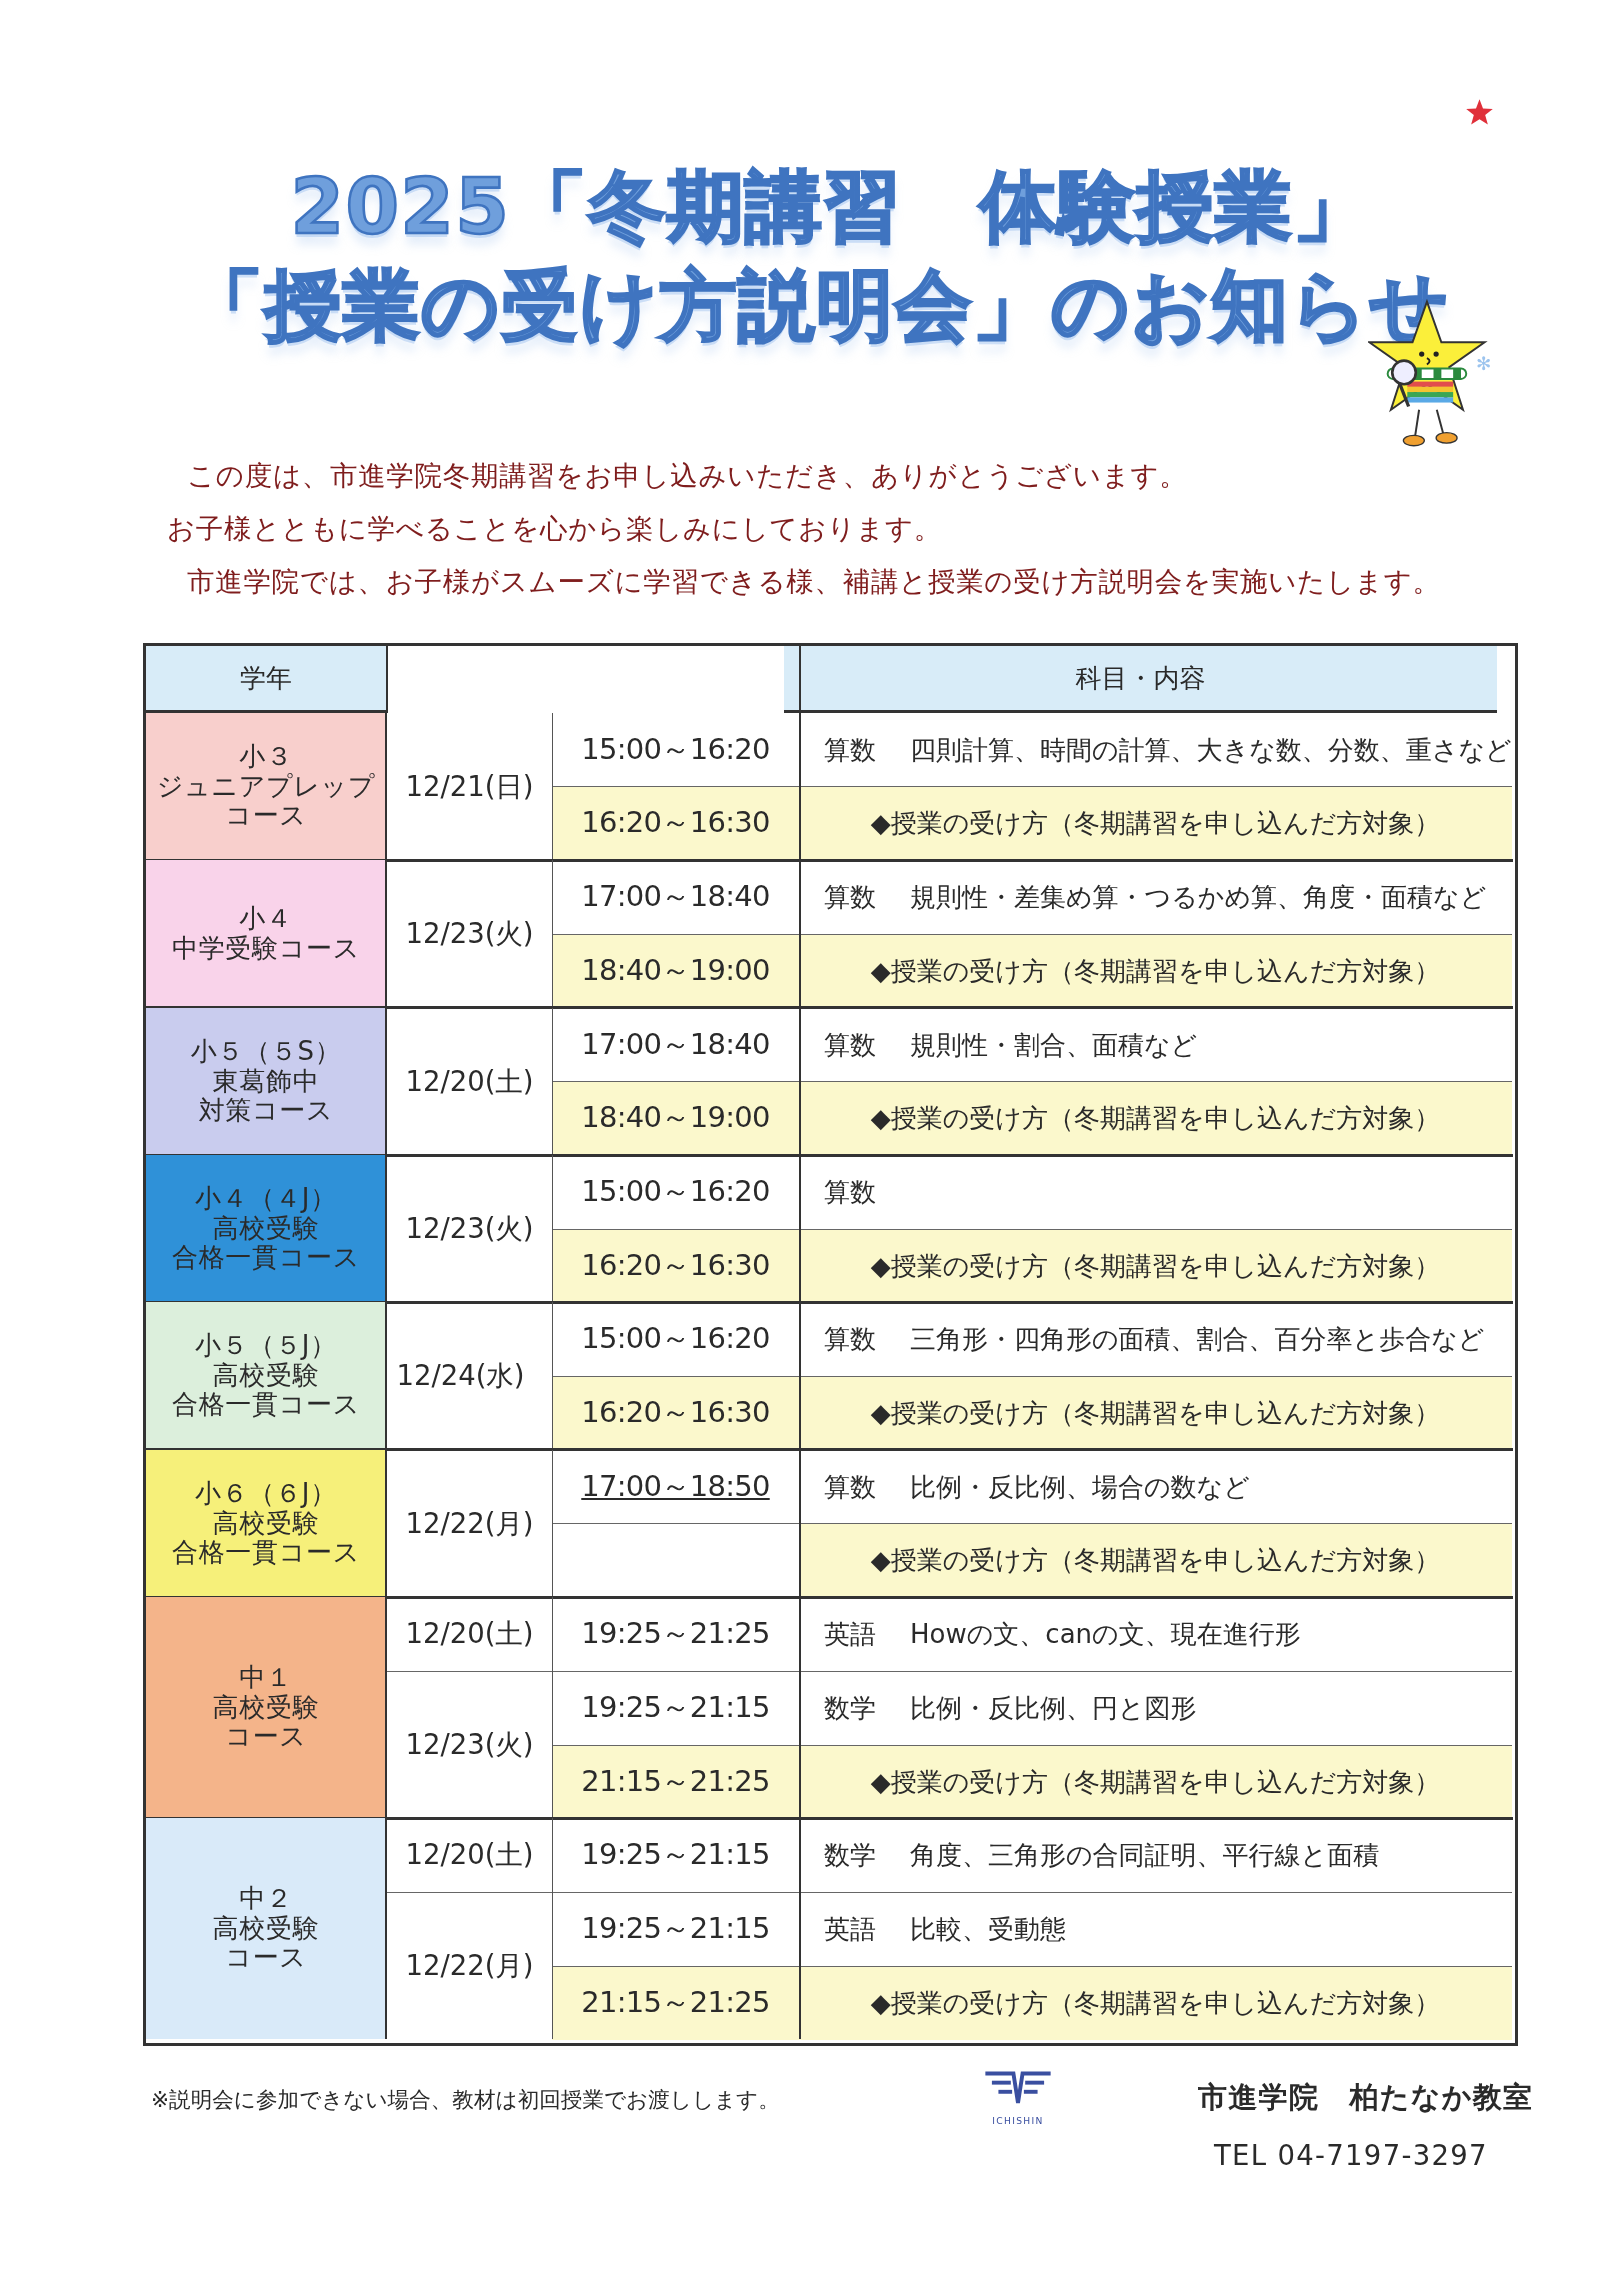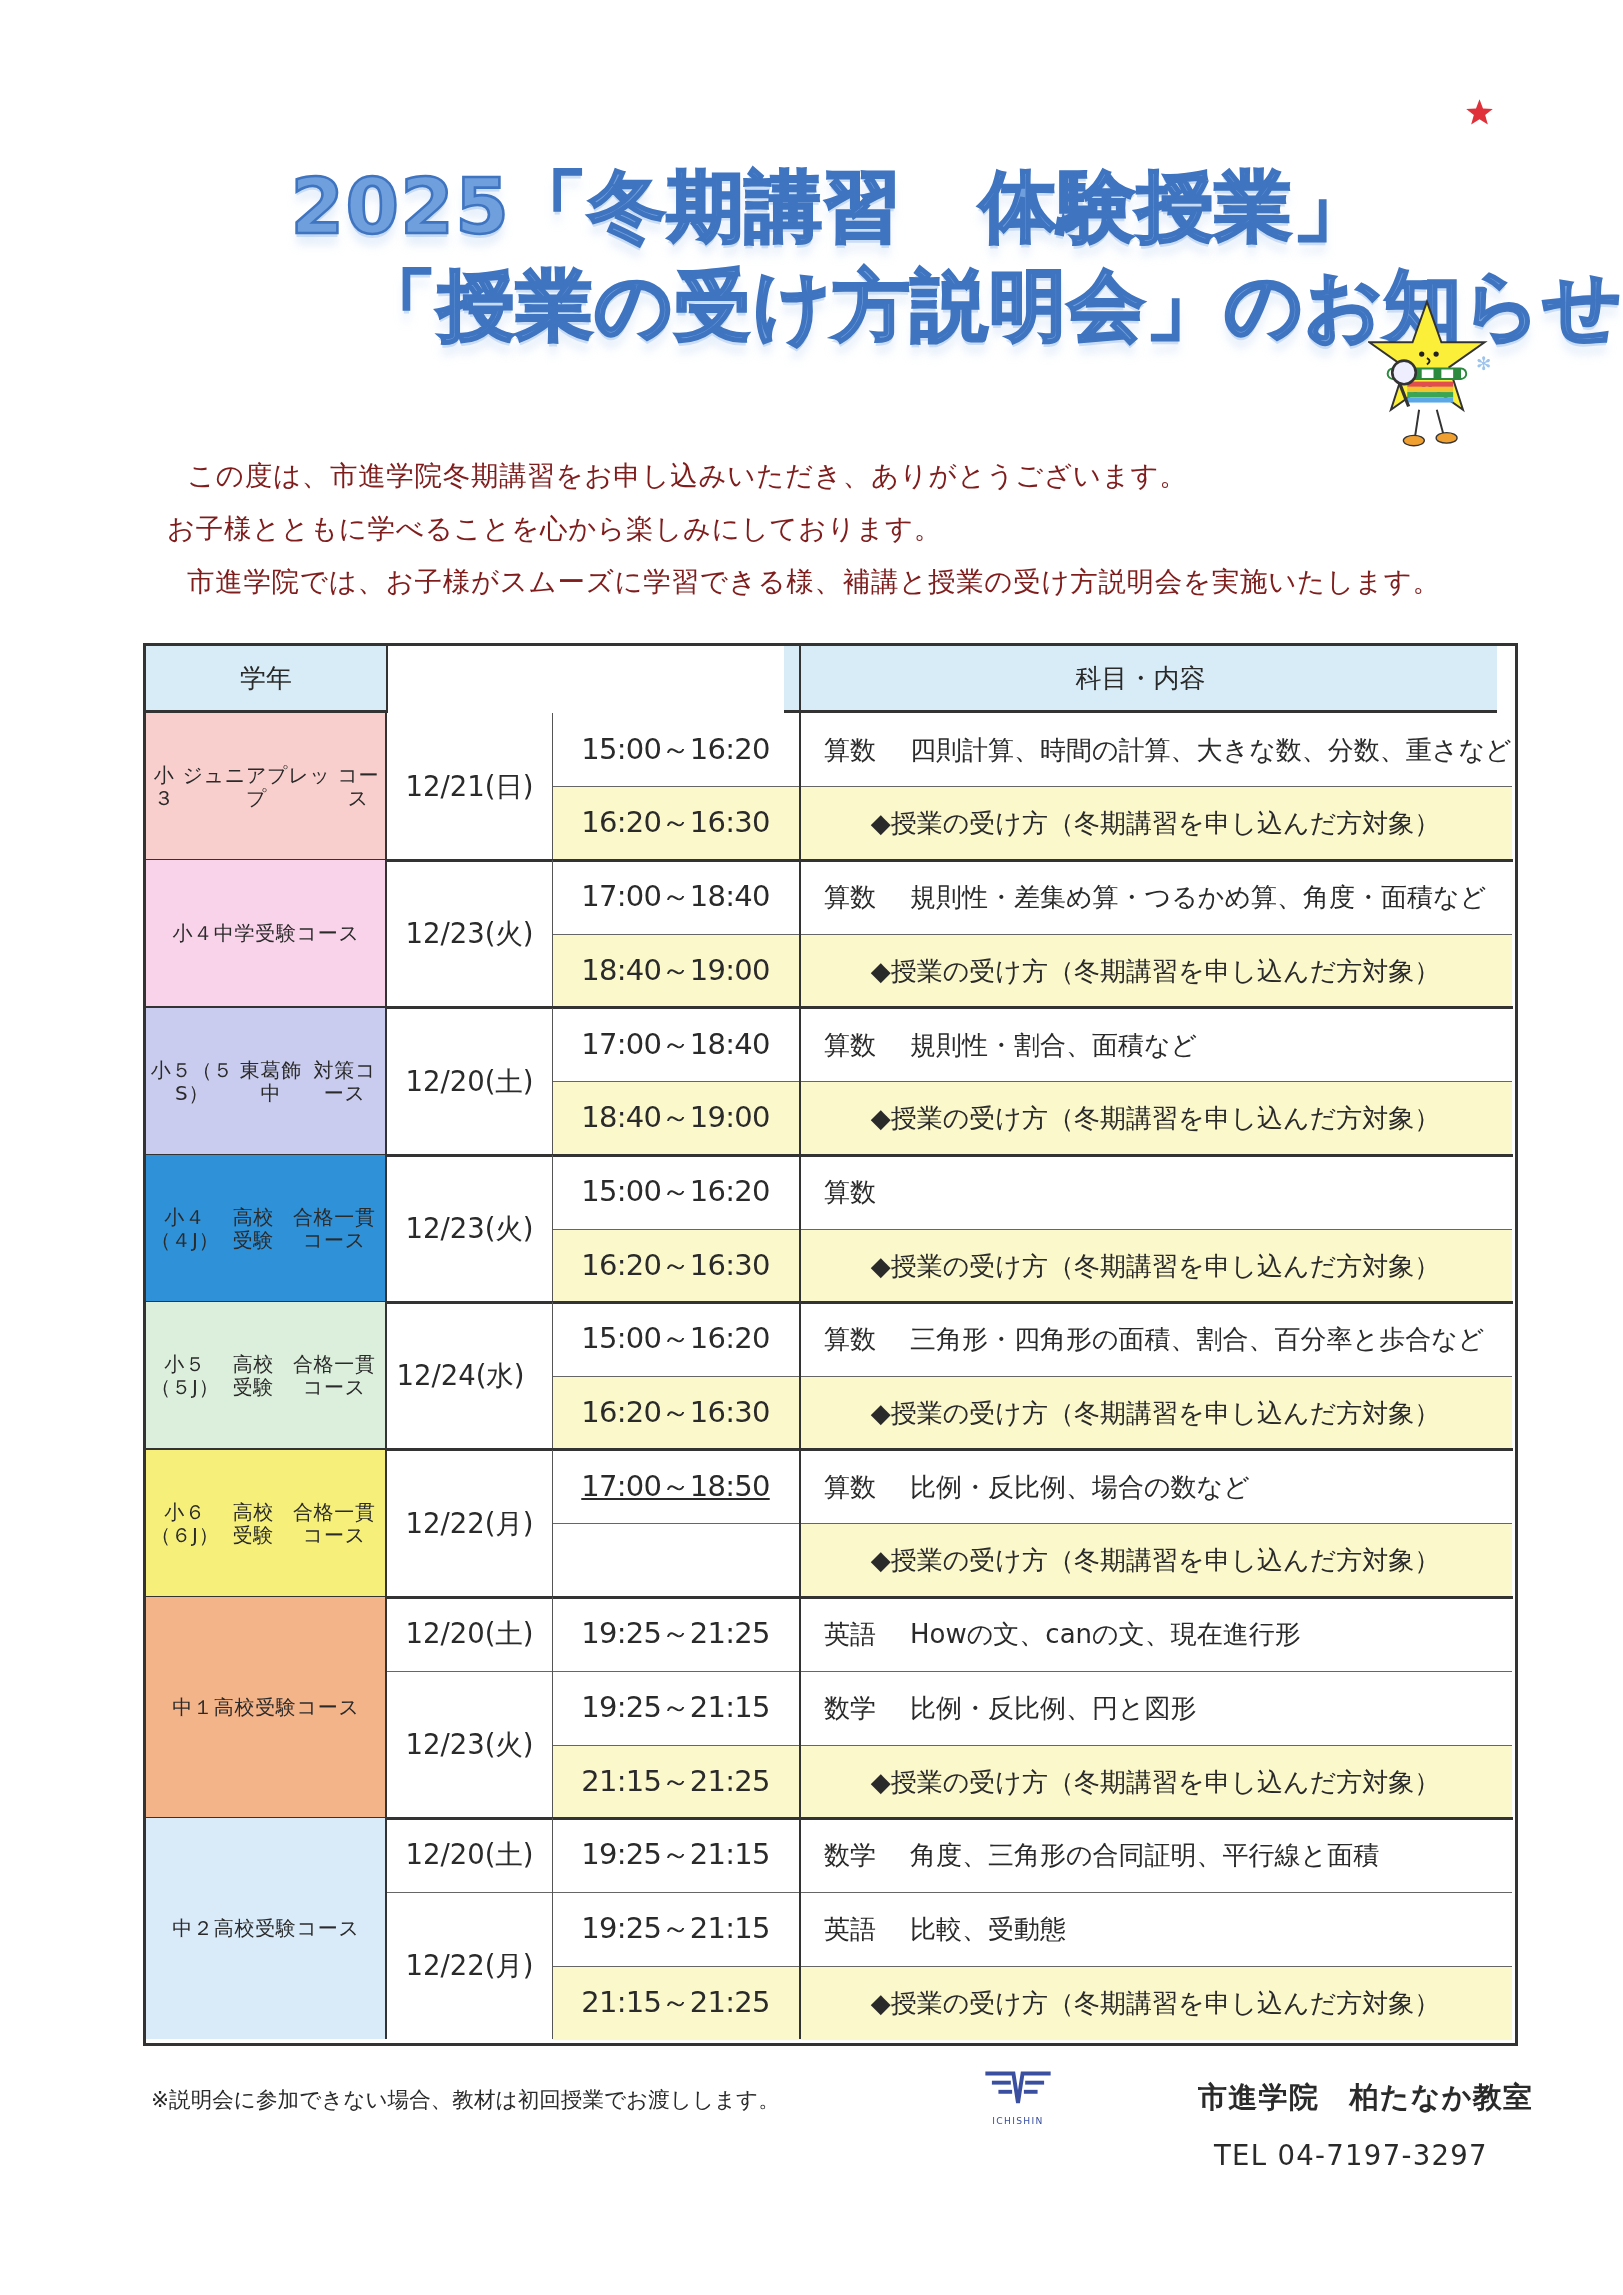--- a/index.html
+++ b/index.html
@@ -15,21 +15,21 @@
   
   .title-line {
     position: absolute; left: 0; width: 1623px; text-align: center;
     font-family: "DejaVu Sans", sans-serif; font-weight: bold;
     color: #6f9fdc;
     -webkit-text-stroke: 2.6px #3f74c0;
     text-shadow: 0 3.9px 0 rgba(170,200,240,0.55), 0 11.8px 9.2px rgba(180,205,240,0.35);
     letter-spacing: 1.3px; white-space: nowrap;
   }
   .title-1 { top: 156px; font-size: 77px; padding-left: 39px; box-sizing: border-box; }
-  .title-2 { top: 255px; font-size: 77px; padding-left: 13px; box-sizing: border-box; text-align: right; }
+  .title-2 { top: 255px; font-size: 77px; padding-left: 13px; box-sizing: border-box; }
 
   
   .mascot { left: 1368px; top: 295px; width: 131px; height: 164px; }
 
   
   .intro { position: absolute; font-size: 27.5px; color: #7f1d1d; white-space: nowrap; letter-spacing: 0.7px; }
   .intro-1 { left: 187px; top: 458px; }
   .intro-2 { left: 167px; top: 511px; }
   .intro-3 { left: 187px; top: 564px; }
 
@@ -41,21 +41,21 @@
   .cell {
     position: absolute; box-sizing: border-box; display: flex; align-items: center;
     justify-content: center; text-align: center; font-size: 26px; color: #2a2a2a;
   }
   .hdr { background: #d8ecf8; border-bottom: 3.3px solid #333; }
   .vline { position: absolute; width: 2px; background: #333; }
   .vline.thin { width: 1.3px; background: #555; }
   .hline { position: absolute; height: 3.3px; background: #333; }
   .hline.thin { height: 1.3px; background: #666; }
 
-  .grade { flex-direction: row; line-height: 1.15; font-size: 20px; letter-spacing: 0.7px; }
+  .grade { flex-direction: column; line-height: 1.15; font-size: 26px; letter-spacing: 0.7px; }
   .date { font-size: 27.5px; }
   .time { font-size: 29px; letter-spacing: -0.7px; }
   .time.y { background: #fbf8cc; }
   .content { justify-content: flex-start; padding-left: 25px; font-size: 26px; }
   .content.y { justify-content: center; padding-left: 0; background: #fbf8cc; }
   .subj { display: inline-block; margin-right: 34px; }
   .topic-multi { display: flex; flex-direction: column; text-align: left; line-height: 1.15; }
 
   
   .footnote { left: 151px; top: 2085px; font-size: 21.6px; color: #2a2a2a; white-space: nowrap; }

